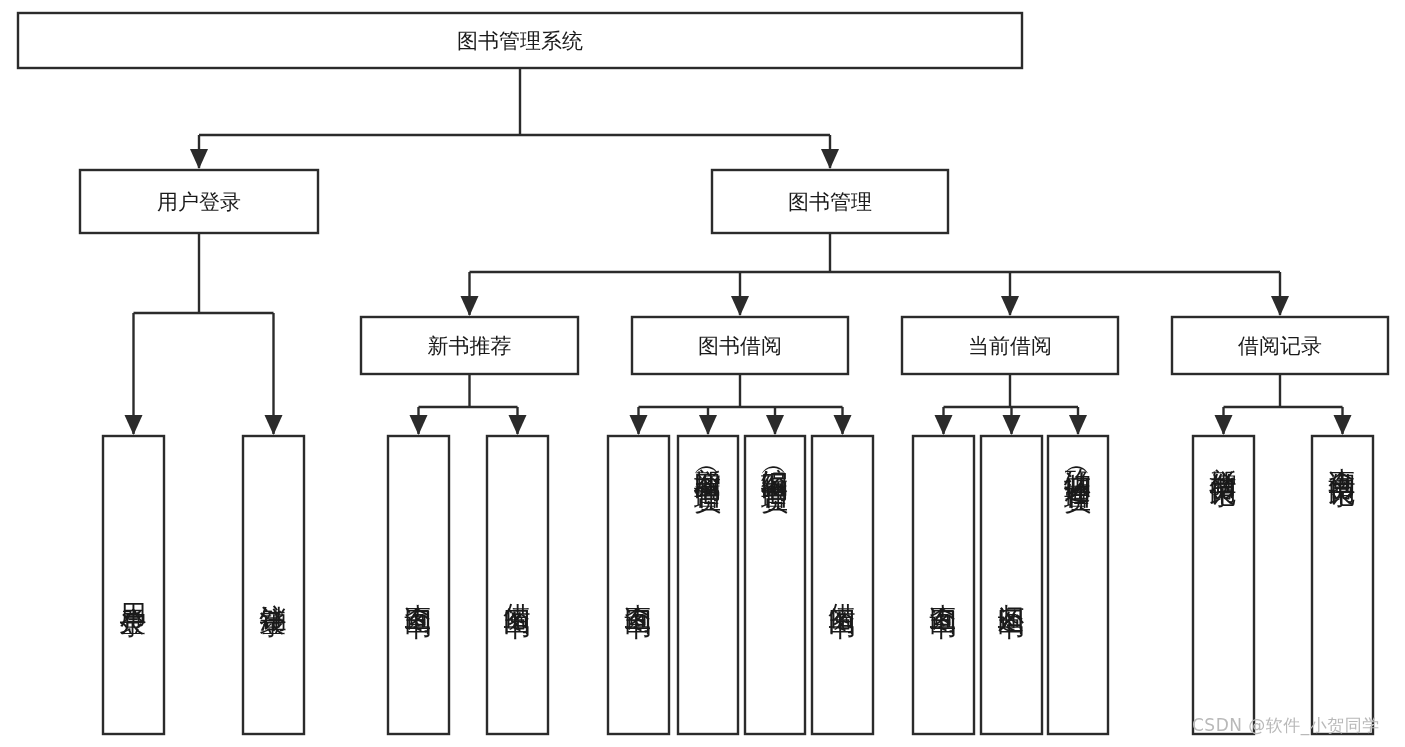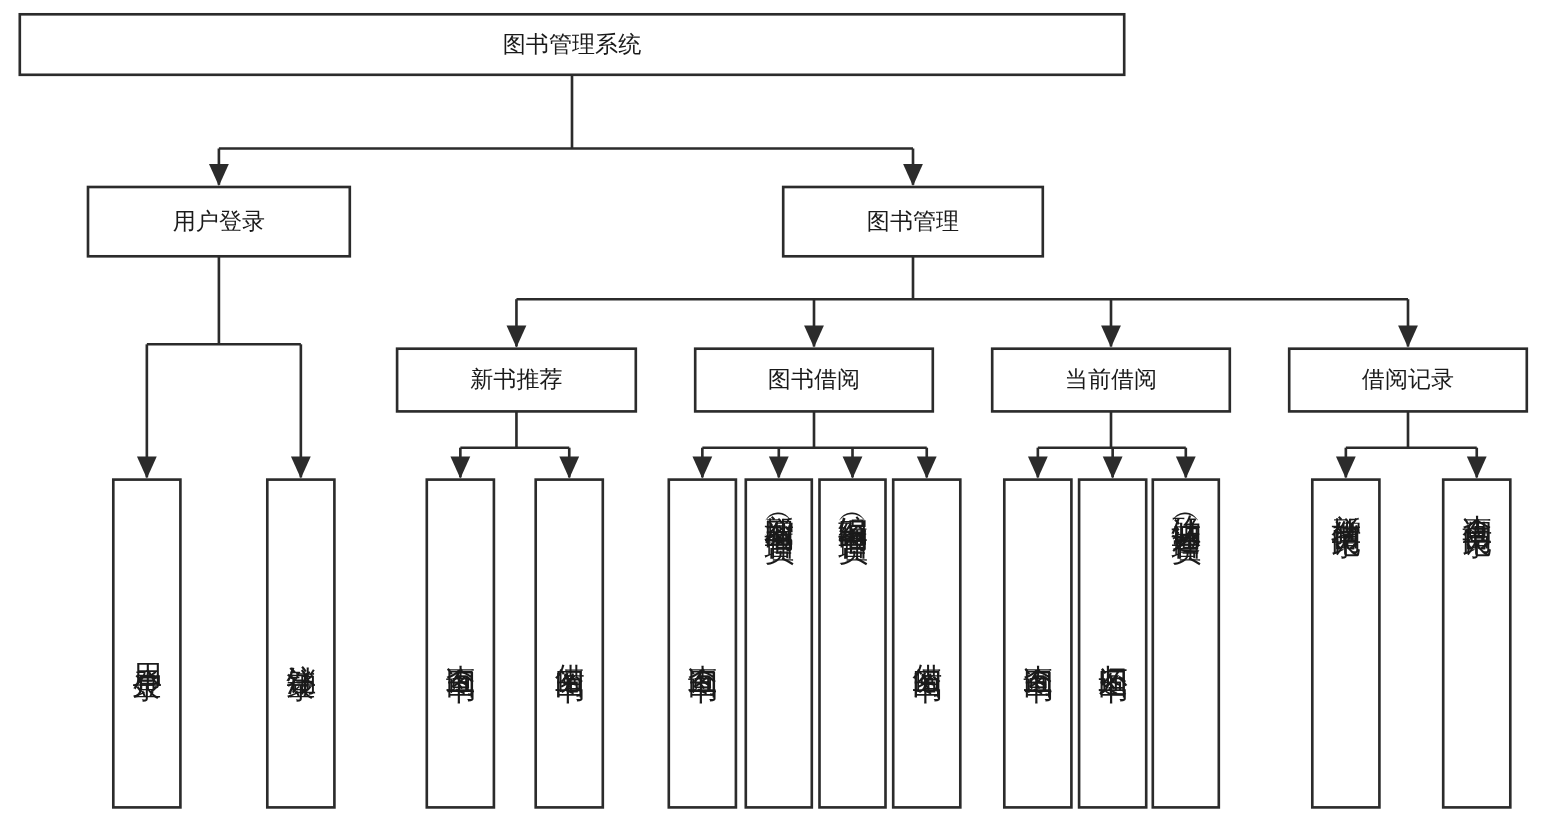--- a/index.html
+++ b/index.html
@@ -206,13 +206,14 @@
       <div class="leaf-label-wrap" style="left: 1048px; top: 446px; width: 60px; height: 284px;">
         <span class="leaf-label">确认归还（管理员）</span>
       </div>
       <div class="leaf-label-wrap" style="left: 1193px; top: 446px; width: 61px; height: 284px;">
         <span class="leaf-label">新增借阅记录</span>
       </div>
       <div class="leaf-label-wrap" style="left: 1312px; top: 446px; width: 61px; height: 284px;">
         <span class="leaf-label">查询借阅记录</span>
       </div>
     </div>
+  <div class="watermark" style="left: 1192px; top: 714px;">CSDN @软件_小贺同学</div>
 </div>
 
 </body></html>

